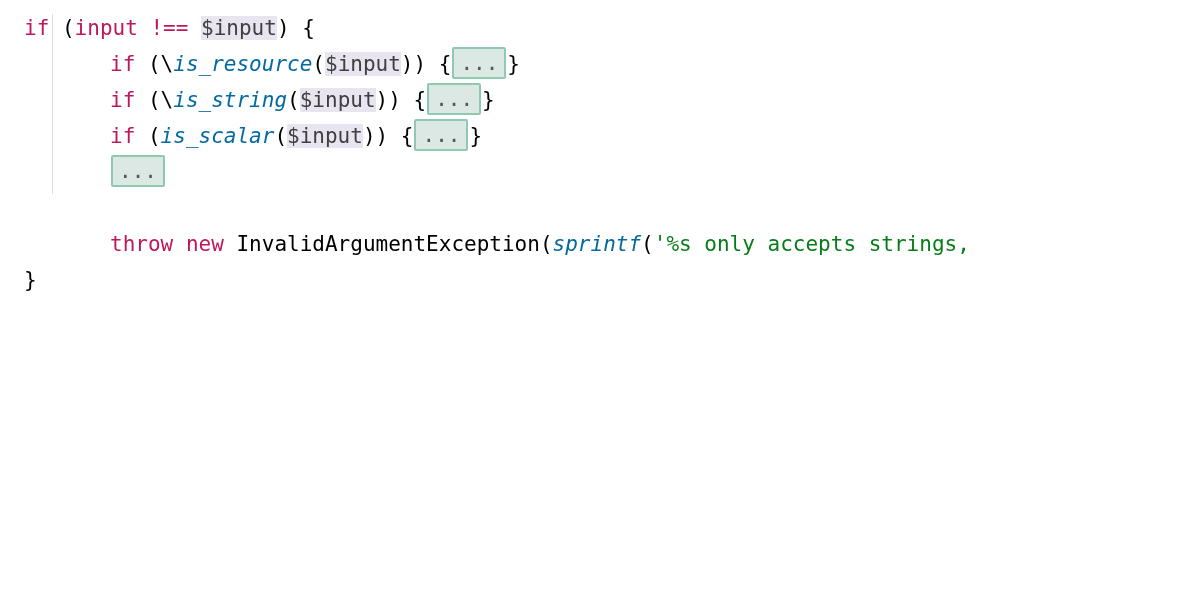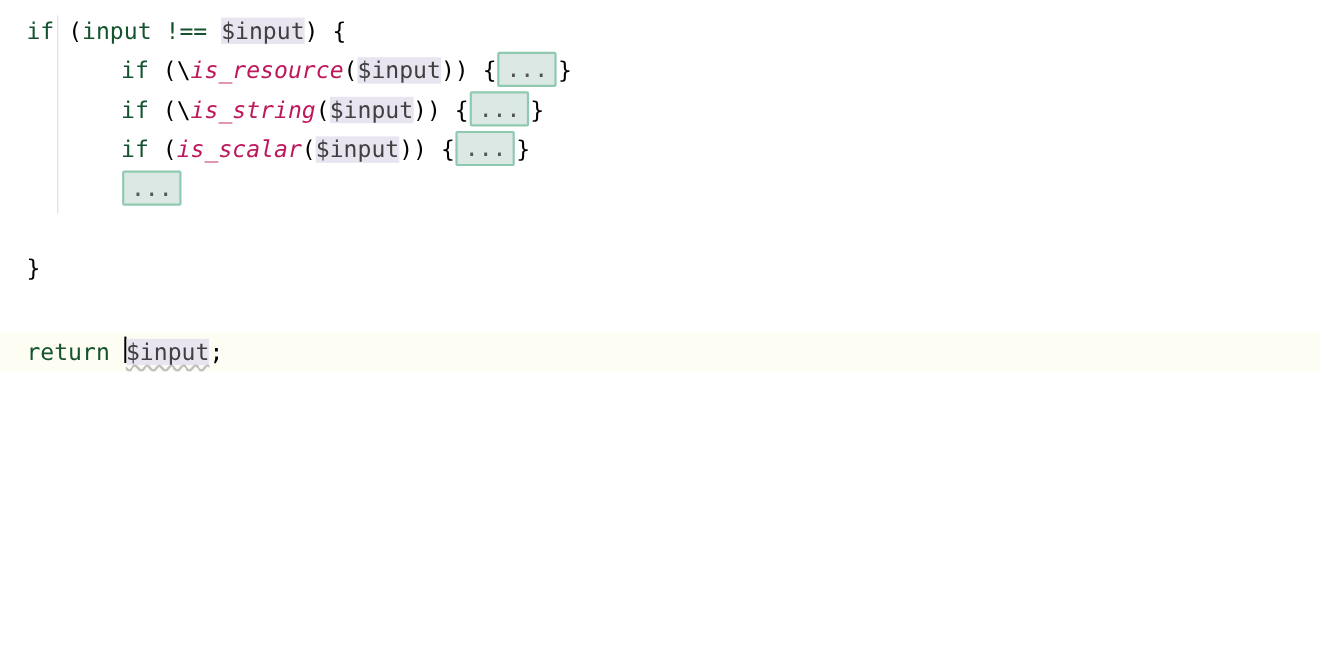--- a/index.html
+++ b/index.html
@@ -11,22 +11,22 @@
     white-space: nowrap;
     overflow: hidden;
   }
   .code-area {
     line-height: 36px;
     position: relative;
   }
   .line { padding-left: 24px; }
   .indent1 { padding-left: 24px; }
   .indent2 { padding-left: 110px; }
-  .kw { color: #14532d; }
-  .fn-i { color: #be185d; font-style: italic; }
+  .kw { color: #be185d; }
+  .fn-i { color: #0369a1; font-style: italic; }
   .var { color: #404040; }
   .var-hl { background: #e8e4f0; }
   .str { color: #067d17; }
   .plain { color: #000; }
   .fold {
     display: inline-block;
     border: 2px solid #8fc9b0;
     background: #dce8e3;
     color: #555;
     padding: 0 6px;
@@ -109,30 +109,30 @@
   <div class="line indent2">
     <span class="kw">if</span><span class="plain"> (</span><span class="fn-i">is_scalar</span><span class="plain">(</span><span class="var var-hl">$input</span><span class="plain">)) {</span><span class="fold">...</span><span class="plain">}</span>
   </div>
 
   <div class="line indent2">
     <span class="fold">...</span>
   </div>
 
   <div class="line indent2">&nbsp;</div>
 
+  <div class="line indent2">
+    <span class="kw">throw</span><span class="plain"> </span><span class="kw">new</span><span class="plain"> </span><span class="plain">InvalidArgumentException</span><span class="plain">(</span><span class="fn-i">sprintf</span><span class="plain">(</span><span class="str">'%s only accepts strings,</span>
+  </div>
 
   <div class="line indent1">
     <span class="plain">}</span>
   </div>
 
   <div class="line">&nbsp;</div>
 
-  <div class="line indent1 return-line">
-    <span class="kw">return</span><span class="plain"> </span><span class="cursor"></span><span class="var var-hl warn-underline">$input</span><span class="plain">;</span>
-  </div>
 
   <div class="popup">
     <div class="kebab">
       <span></span>
       <span></span>
       <span></span>
     </div>
     <div class="popup-title">'$input' is always 'null'</div>
     <div>
       <span class="popup-info-label">Inspection info: </span><span class="popup-info-text">Reports return variables which are effectively 'null'</span>

